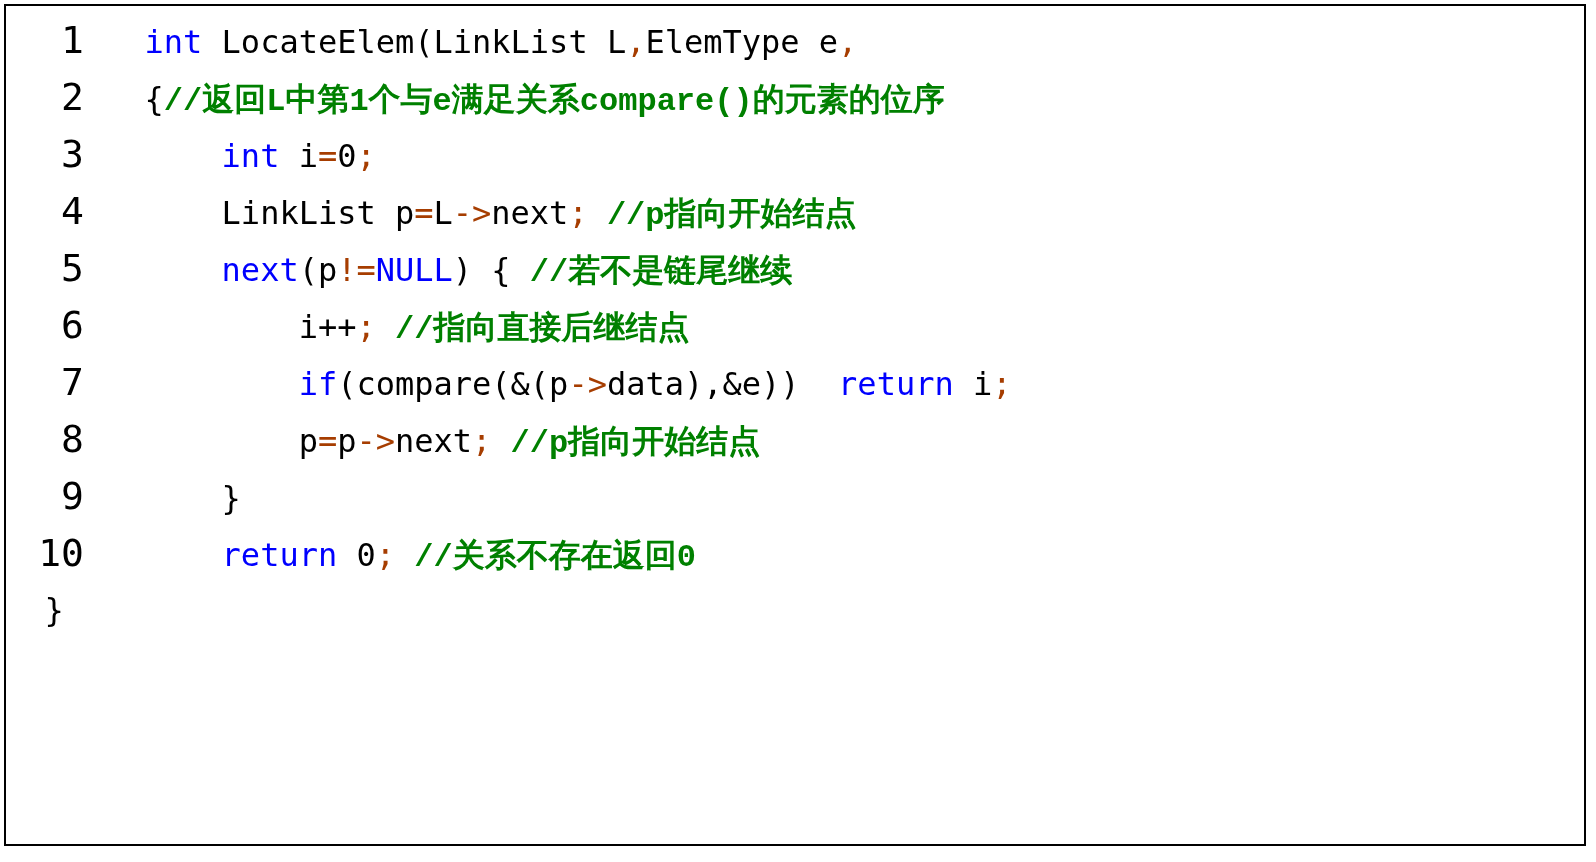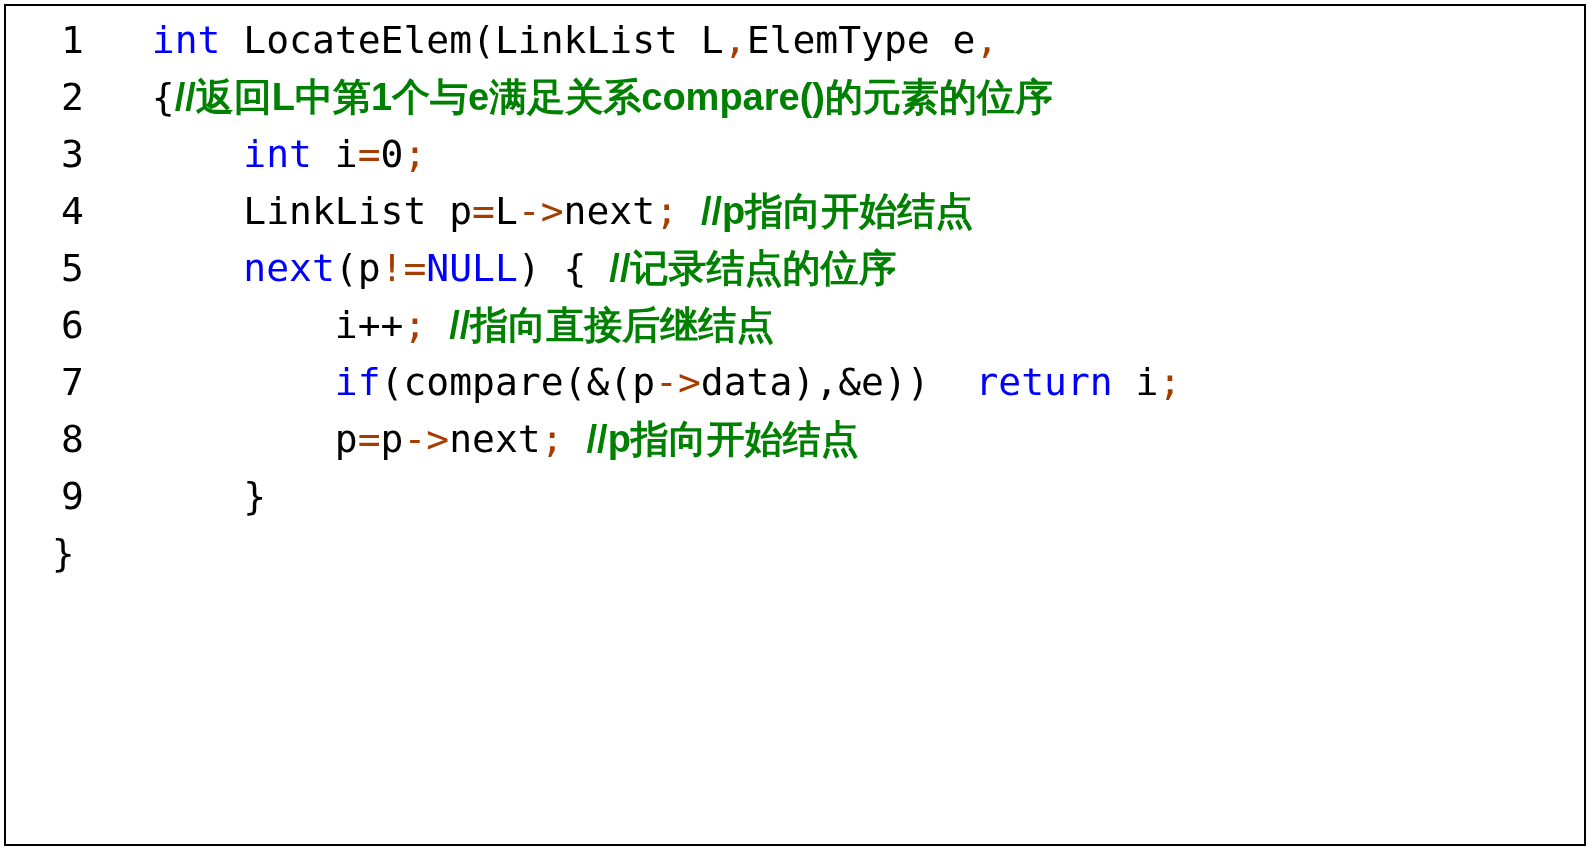--- a/index.html
+++ b/index.html
@@ -48,43 +48,44 @@
     color: #000000;
     font-family: "DejaVu Sans Mono", monospace;
     font-size: 38px;
     line-height: 57px;
     letter-spacing: 0px;
   }
 
   .line-code {
     flex: 1;
     font-family: "DejaVu Sans Mono", monospace;
-    font-size: 38px;
+    font-size: 32px;
     line-height: 57px;
     white-space: pre;
     color: #000000;
   }
 
   
   .tok-plain   { color: #000000; }
   .tok-kw      { color: #0000ff; }
-  .tok-cmt     { color: #008000; font-family: Liberation Sans, sans-serif; font-weight: bold; }
+  .tok-cmt     { color: #008000; font-family: Liberation Mono, monospace; font-weight: bold; }
   .tok-op      { color: #a63d00; }
   .tok-num     { color: #000000; }
 </style>
 </head>
 <body>
 
 <div id="code-frame">
   <div id="code-listing">
 
   <div class="code-line"><div class="line-number">1</div><div class="line-code"><span class="tok-plain">  </span><span class="tok-kw">int</span><span class="tok-plain"> LocateElem(LinkList L</span><span class="tok-op">,</span><span class="tok-plain">ElemType e</span><span class="tok-op">,</span></div></div>
       <div class="code-line"><div class="line-number">2</div><div class="line-code"><span class="tok-plain">  </span><span class="tok-plain">{</span><span class="tok-cmt">//返回L中第1个与e满足关系compare()的元素的位序</span></div></div>
       <div class="code-line"><div class="line-number">3</div><div class="line-code"><span class="tok-plain">      </span><span class="tok-kw">int</span><span class="tok-plain"> i</span><span class="tok-op">=</span><span class="tok-num">0</span><span class="tok-op">;</span></div></div>
       <div class="code-line"><div class="line-number">4</div><div class="line-code"><span class="tok-plain">      </span><span class="tok-plain">LinkList p</span><span class="tok-op">=</span><span class="tok-plain">L</span><span class="tok-op">-&gt;</span><span class="tok-plain">next</span><span class="tok-op">;</span><span class="tok-plain"> </span><span class="tok-cmt">//p指向开始结点</span></div></div>
-      <div class="code-line"><div class="line-number">5</div><div class="line-code"><span class="tok-plain">      </span><span class="tok-kw">next</span><span class="tok-plain">(p</span><span class="tok-op">!=</span><span class="tok-kw">NULL</span><span class="tok-plain">) { </span><span class="tok-cmt">//记录结点的位序</span></div></div>
+      <div class="code-line"><div class="line-number">5</div><div class="line-code"><span class="tok-plain">      </span><span class="tok-kw">next</span><span class="tok-plain">(p</span><span class="tok-op">!=</span><span class="tok-kw">NULL</span><span class="tok-plain">) { </span><span class="tok-cmt">//若不是链尾继续</span></div></div>
       <div class="code-line"><div class="line-number">6</div><div class="line-code"><span class="tok-plain">          </span><span class="tok-plain">i++</span><span class="tok-op">;</span><span class="tok-plain"> </span><span class="tok-cmt">//指向直接后继结点</span></div></div>
       <div class="code-line"><div class="line-number">7</div><div class="line-code"><span class="tok-plain">          </span><span class="tok-kw">if</span><span class="tok-plain">(compare(&amp;(p</span><span class="tok-op">-&gt;</span><span class="tok-plain">data),&amp;e))  </span><span class="tok-kw">return</span><span class="tok-plain"> i</span><span class="tok-op">;</span></div></div>
       <div class="code-line"><div class="line-number">8</div><div class="line-code"><span class="tok-plain">          </span><span class="tok-plain">p</span><span class="tok-op">=</span><span class="tok-plain">p</span><span class="tok-op">-&gt;</span><span class="tok-plain">next</span><span class="tok-op">;</span><span class="tok-plain"> </span><span class="tok-cmt">//p指向开始结点</span></div></div>
       <div class="code-line"><div class="line-number">9</div><div class="line-code"><span class="tok-plain">      </span><span class="tok-plain">}</span></div></div>
+      <div class="code-line"><div class="line-number">10</div><div class="line-code"><span class="tok-plain">      </span><span class="tok-kw">return</span><span class="tok-plain"> </span><span class="tok-num">0</span><span class="tok-op">;</span><span class="tok-plain"> </span><span class="tok-cmt">//关系不存在返回0</span></div></div>
       <div class="code-line"><div class="line-code"><span class="tok-plain">  </span><span class="tok-plain">}</span></div></div>
     </div>
 </div>
 
 </body></html>

